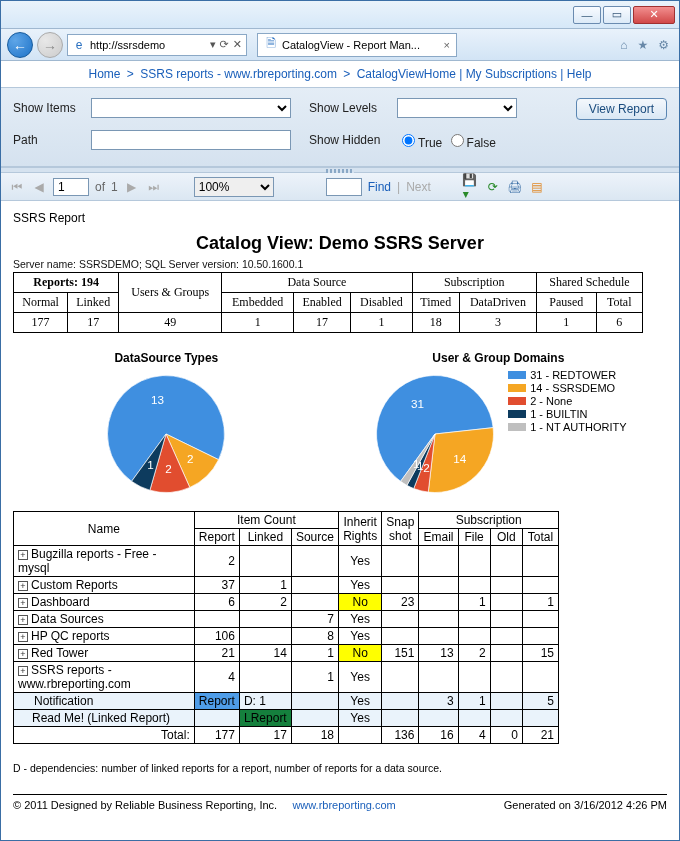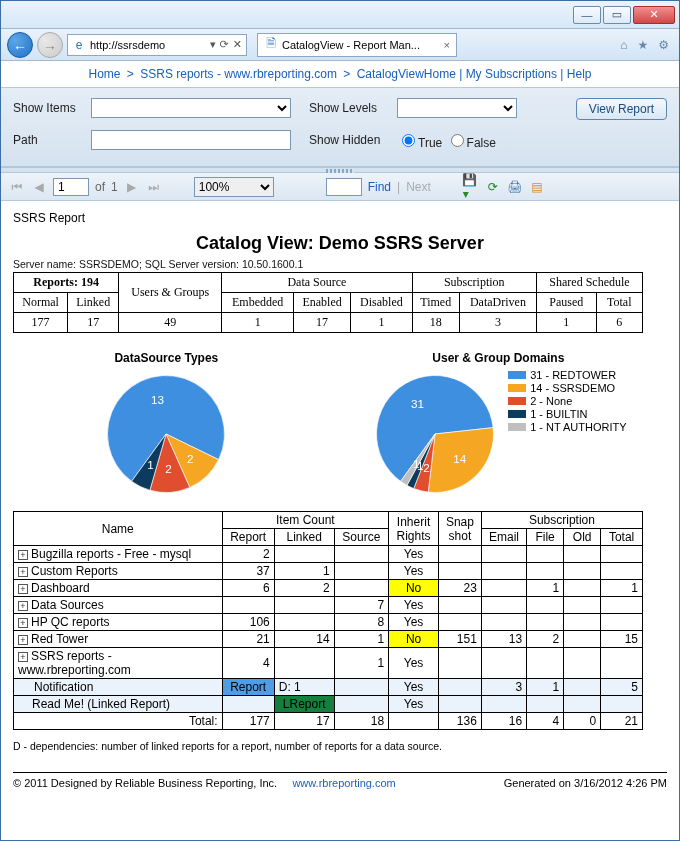--- a/index.html
+++ b/index.html
@@ -248,35 +248,35 @@
   .chart-box { display: flex; flex-direction: column; align-items: center; }
   .chart-title { font-weight: bold; font-size: 12px; margin-bottom: 4px; }
   .chart-content { display: flex; align-items: flex-start; gap: 8px; }
   .pie { width: 130px; height: 130px; }
   .legend { font-size: 11px; }
   .legend-item { display: flex; align-items: center; gap: 4px; margin-bottom: 1px; }
   .swatch { width: 18px; height: 8px; }
   table.detail {
     border-collapse: collapse;
     font-size: 12px;
-    width: 630px;
+    width: 546px;
   }
   table.detail th, table.detail td {
     border: 1px solid #000;
     padding: 1px 4px;
   }
   table.detail th { text-align: center; font-weight: normal; }
   table.detail td.num { text-align: right; }
   table.detail td.ctr { text-align: center; }
   .toggle { display: inline-block; width: 10px; height: 10px; border: 1px solid #555; text-align: center; line-height: 8px; font-size: 9px; margin-right: 3px; color: #333; }
   .hl-yellow { background: #ffff00; }
   .hl-blue { background: #4f9de8; color: #000; }
   .hl-green { background: #15803d; }
   .row-alt { background: #eaf3fb; }
-  .footnote { font-size: 10.5px; margin-top: 10px; }
+  .footnote { font-size: 10.5px; margin-top: 18px; }
   .footer {
     border-top: 1px solid #000;
     margin-top: 20px;
     padding-top: 4px;
     display: flex;
     justify-content: space-between;
     font-size: 11px;
   }
   .footer a { color: #1a5fba; }
 </style>

